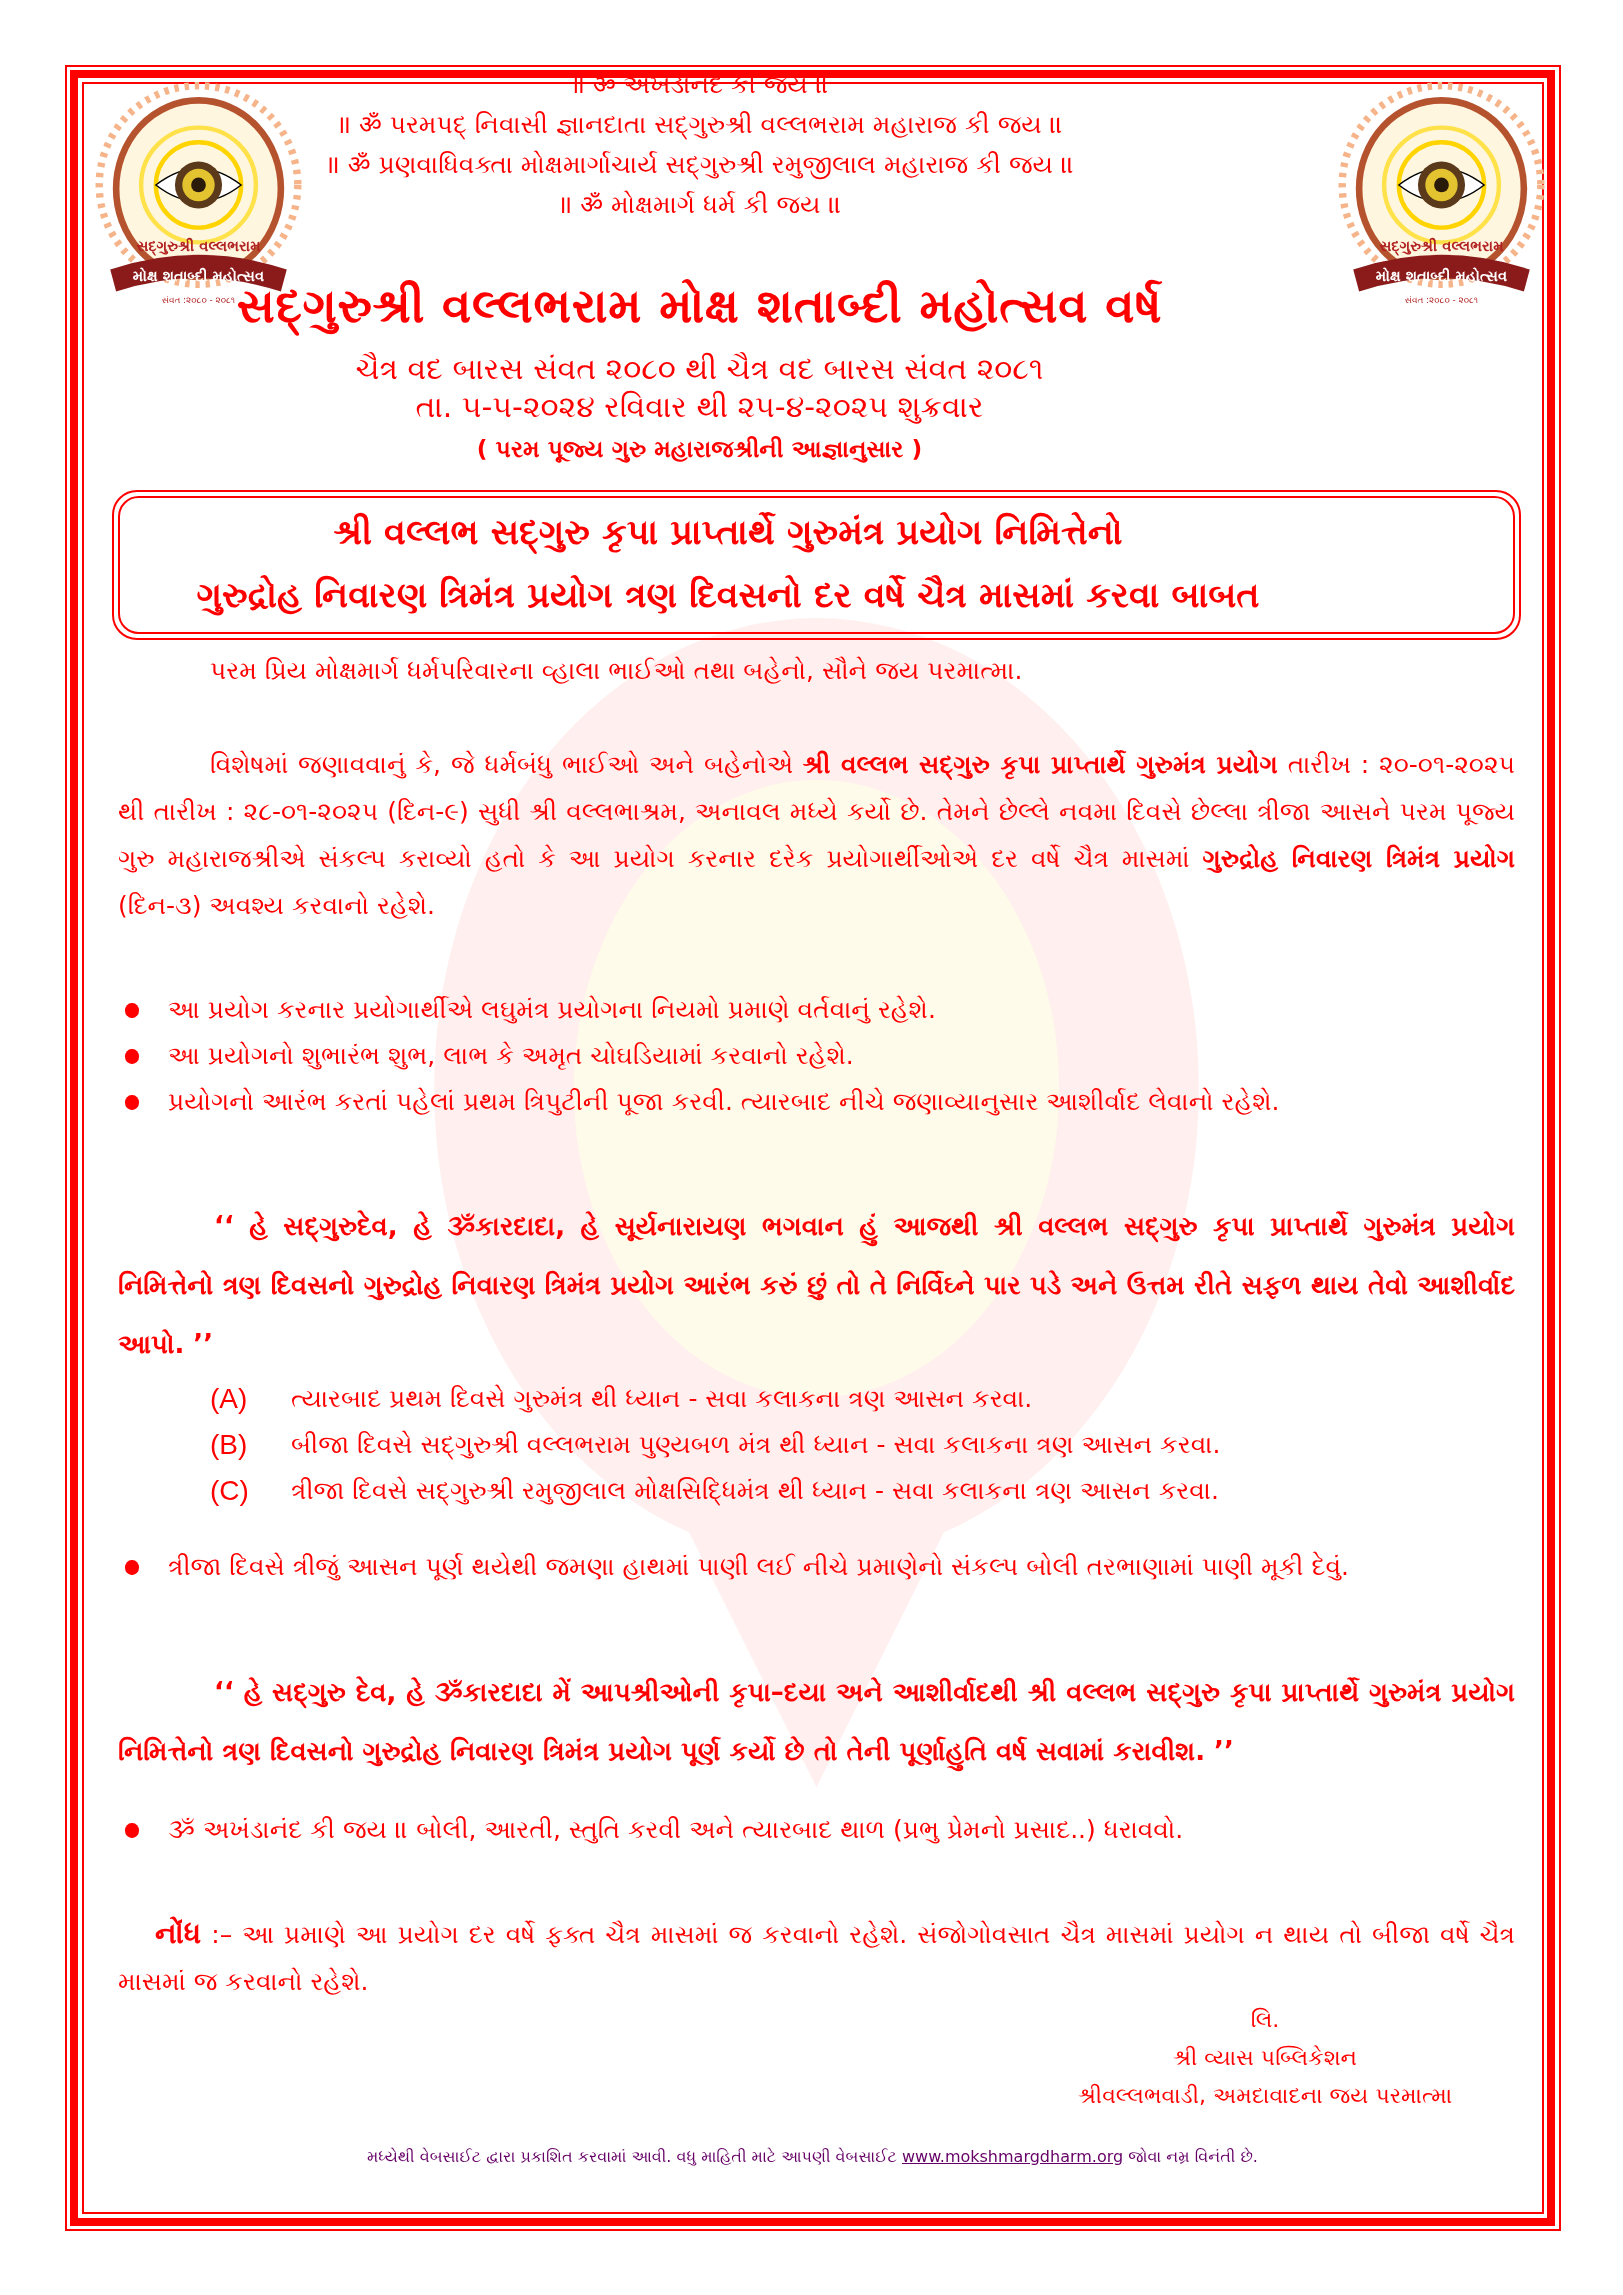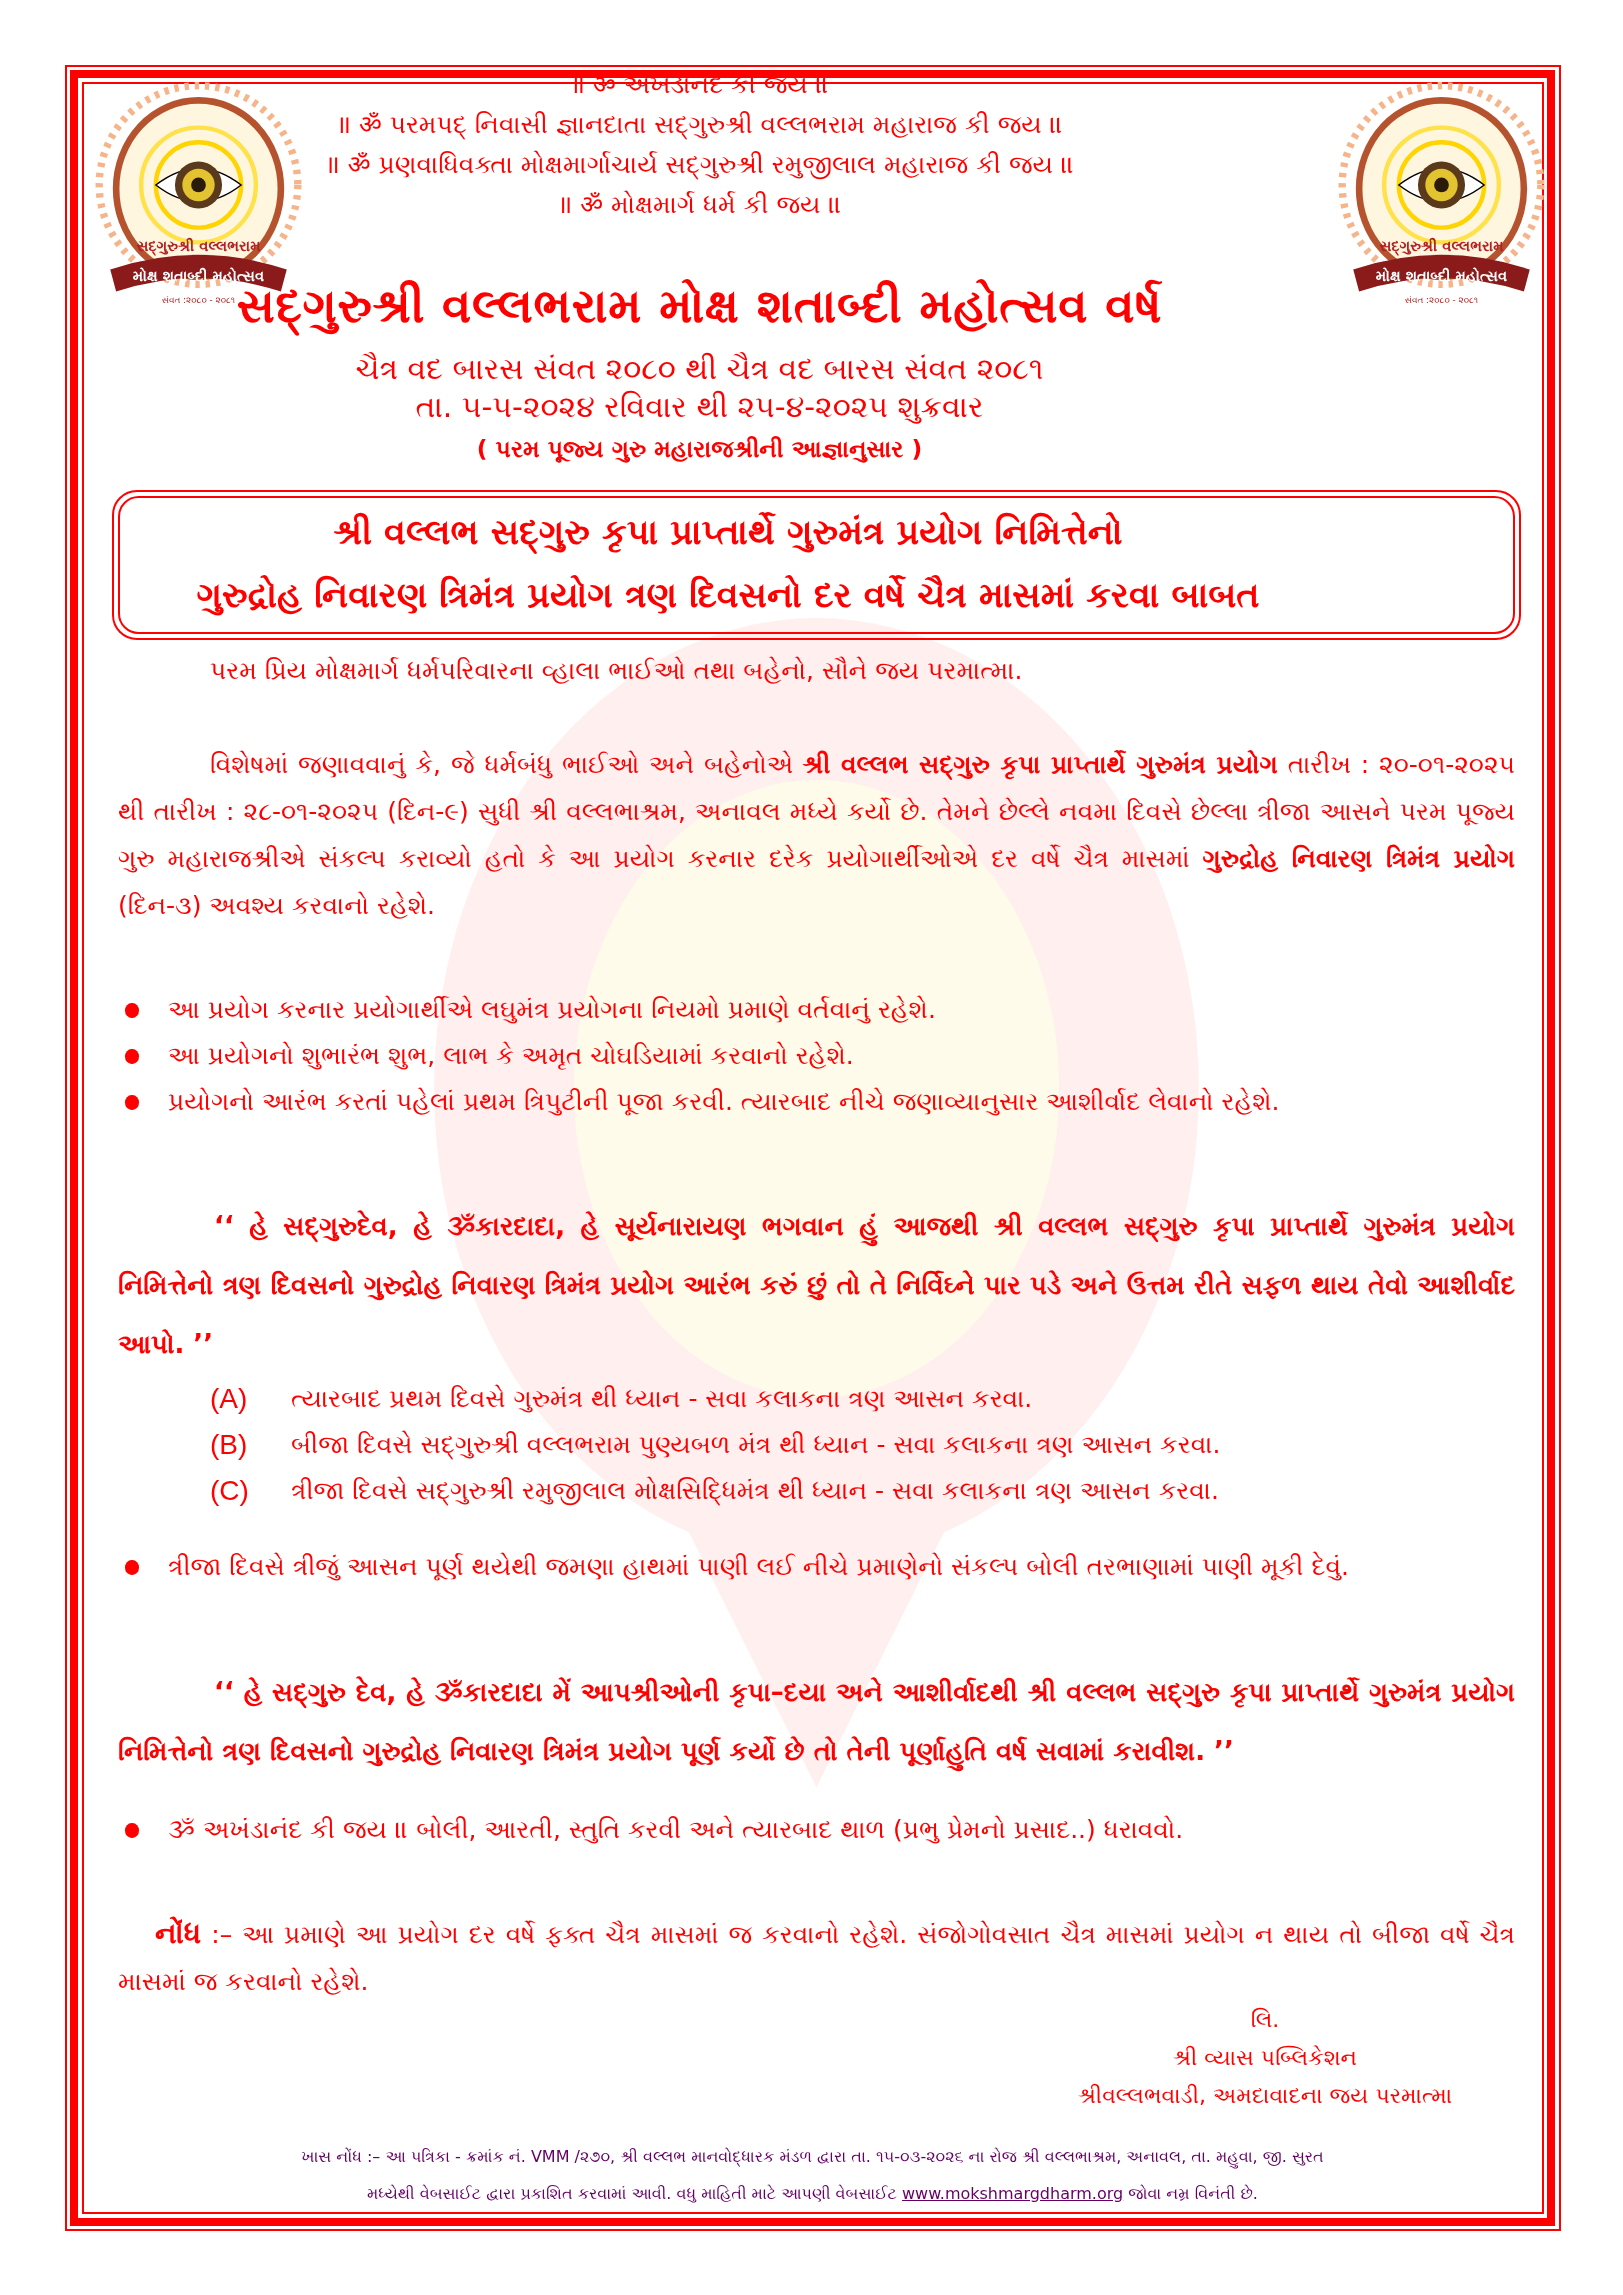--- a/index.html
+++ b/index.html
@@ -166,16 +166,15 @@
 
 <div class="note"><span class="nlabel">નોંધ</span><span> :– આ પ્રમાણે આ પ્રયોગ દર વર્ષે ફક્ત ચૈત્ર માસમાં જ કરવાનો રહેશે. સંજોગોવસાત ચૈત્ર માસમાં પ્રયોગ ન થાય તો બીજા વર્ષે ચૈત્ર માસમાં જ કરવાનો રહેશે.</span></div>
 
 <div class="sign">
   <div>લિ.</div>
   <div>શ્રી વ્યાસ પબ્લિકેશન</div>
   <div>શ્રીવલ્લભવાડી, અમદાવાદના જય પરમાત્મા</div>
 </div>
 
 <div class="footer">
-  <div>ખાસ નોંધ :– આ પત્રિકા - ક્રમાંક નં. VMM /૨૭૦, શ્રી વલ્લભ માનવોદ્ધારક મંડળ દ્વારા તા. ૧૫-૦૩-૨૦૨૬ ના રોજ શ્રી વલ્લભાશ્રમ, અનાવલ, તા. મહુવા, જી. સુરત</div>
   <div><span>મધ્યેથી વેબસાઈટ દ્વારા પ્રકાશિત કરવામાં આવી. વધુ માહિતી માટે આપણી વેબસાઈટ </span><a>www.mokshmargdharm.org</a><span> જોવા નમ્ર વિનંતી છે.</span></div>
 </div>
 
 
 </body></html>

